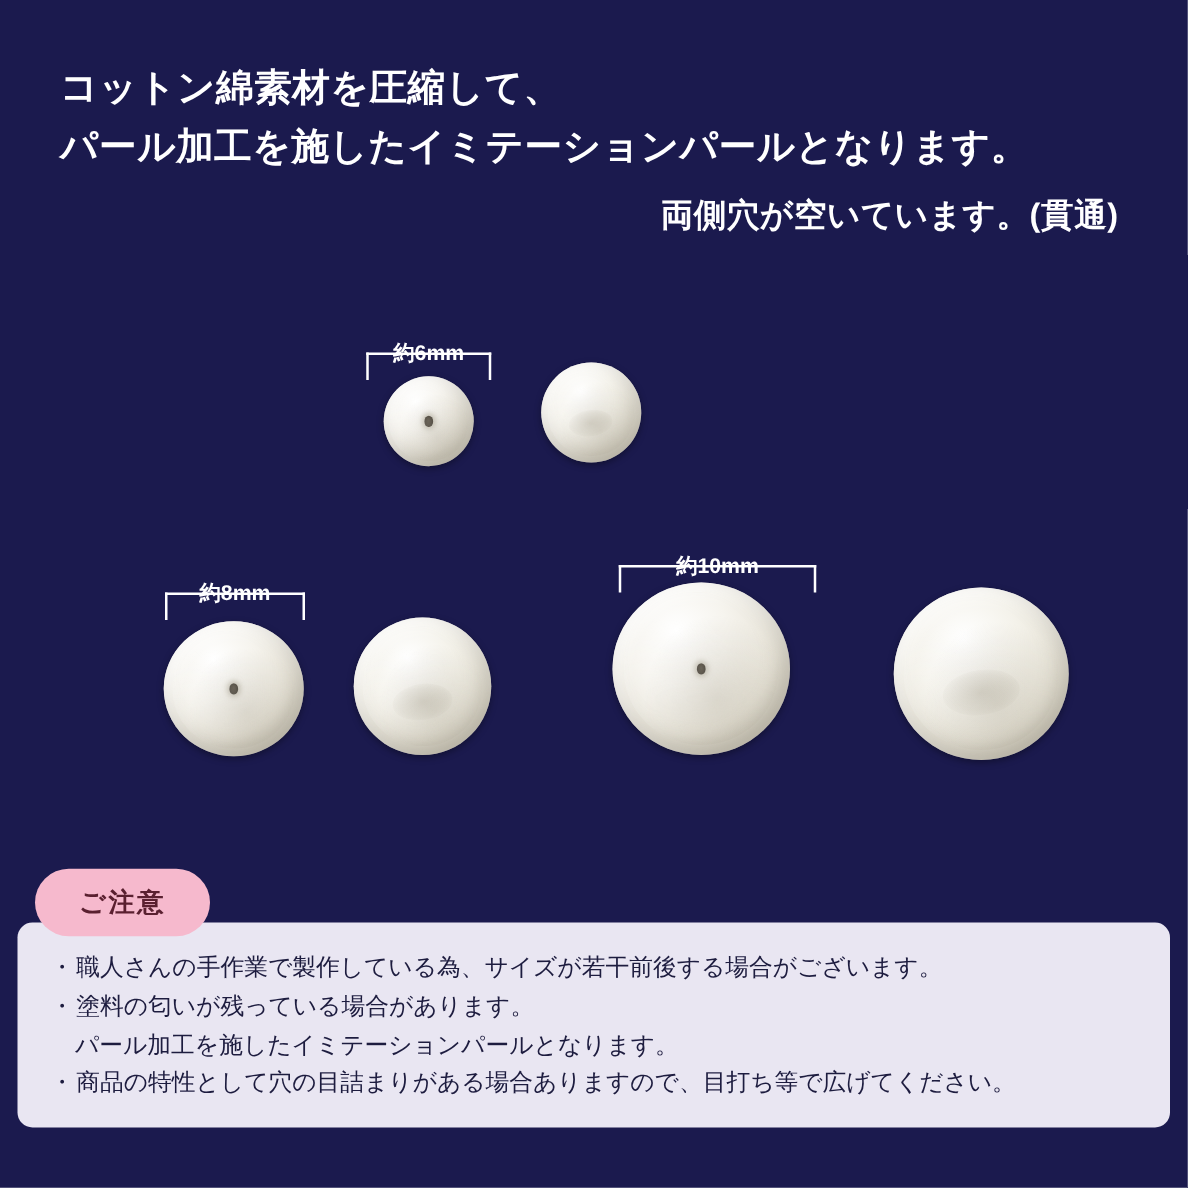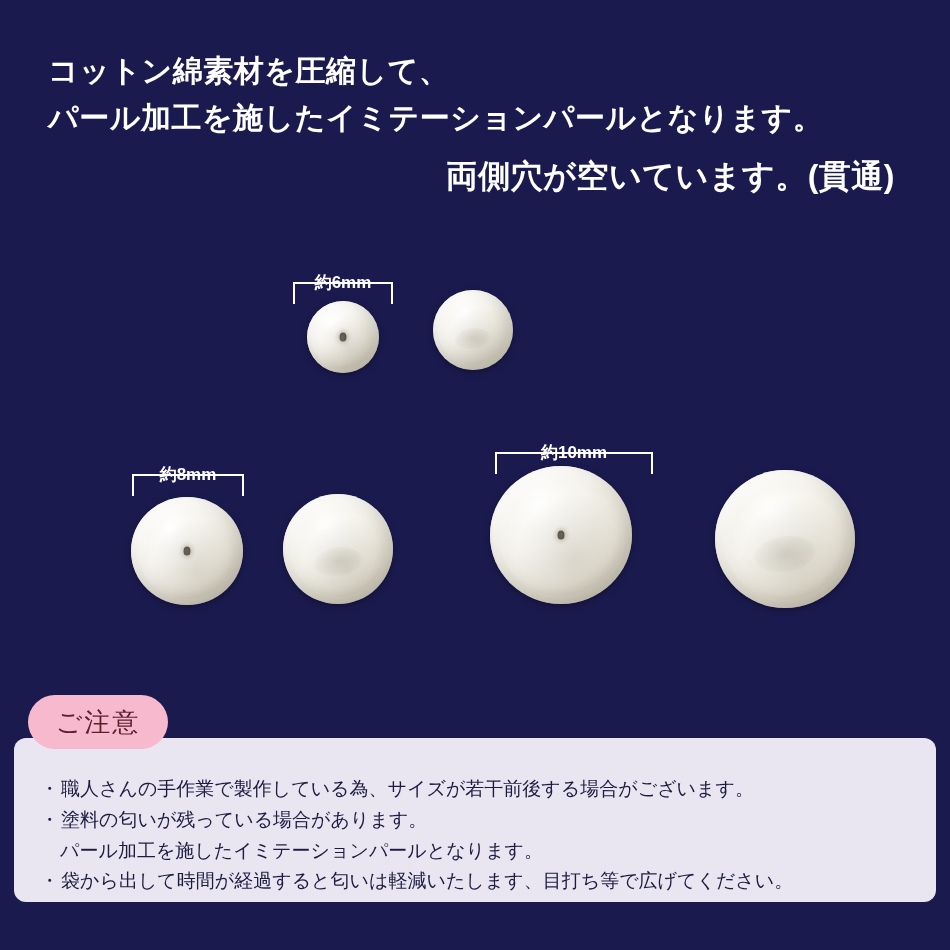--- a/index.html
+++ b/index.html
@@ -34,21 +34,21 @@
     white-space: nowrap;
   }
   .headline .l2 {
     display: block;
   }
   .subline {
     position: absolute;
     right: 55px;
     top: 155px;
     color: #ffffff;
-    font-size: 32px;
+    font-size: 26px;
     font-weight: bold;
     letter-spacing: 0.5px;
     white-space: nowrap;
   }
 
   
   .pearl {
     position: absolute;
     border-radius: 50%;
     background:
@@ -150,33 +150,33 @@
     height: 54px;
     border-radius: 27px;
     background: #f6b9cd;
     display: flex;
     align-items: center;
     justify-content: center;
     z-index: 3;
   }
   .notice-tab span {
     color: #5a2030;
-    font-size: 26px;
-    font-weight: normal;
+    font-size: 21px;
+    font-weight: bold;
     letter-spacing: 2px;
   }
   .notice-body {
     position: absolute;
     left: 14px;
     top: 738px;
     width: 922px;
     height: 164px;
     background: #e9e6f2;
     border-radius: 12px;
-    padding: 36px 26px 0 26px;
+    padding: 22px 26px 0 26px;
     box-sizing: border-box;
     z-index: 2;
   }
   .notice-body ul {
     margin: 0;
     padding: 0;
     list-style: none;
   }
   .notice-body li {
     color: #1d1c3f;
@@ -243,18 +243,18 @@
   <div class="notice-body">
     <ul>
       <li>
         <span class="bullet">・</span><span>職人さんの手作業で製作している為、サイズが若干前後する場合がございます。</span>
       </li>
       <li>
         <span class="bullet">・</span><span>塗料の匂いが残っている場合があります。</span>
         <span class="cont">パール加工を施したイミテーションパールとなります。</span>
       </li>
       <li>
-        <span class="bullet">・</span><span>袋から出して時間が経過すると匂いは軽減いたします、目打ち等で広げてください。</span>
+        <span class="bullet">・</span><span>商品の特性として穴の目詰まりがある場合ありますので、目打ち等で広げてください。</span>
       </li>
     </ul>
   </div>
 
 </div>
 
 </body></html>

